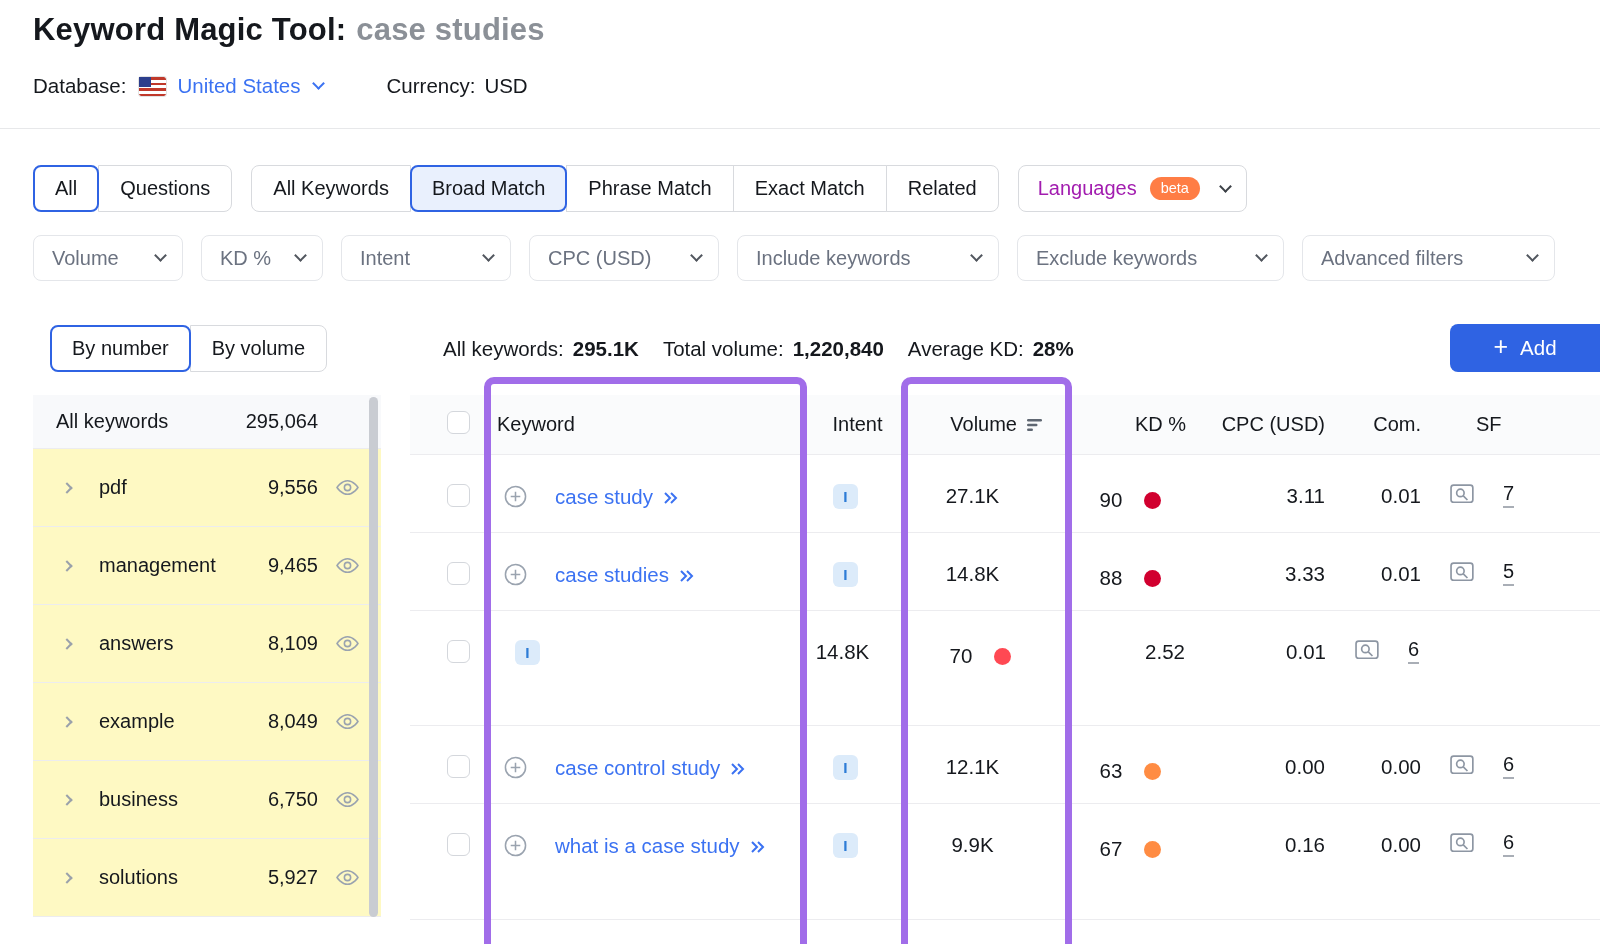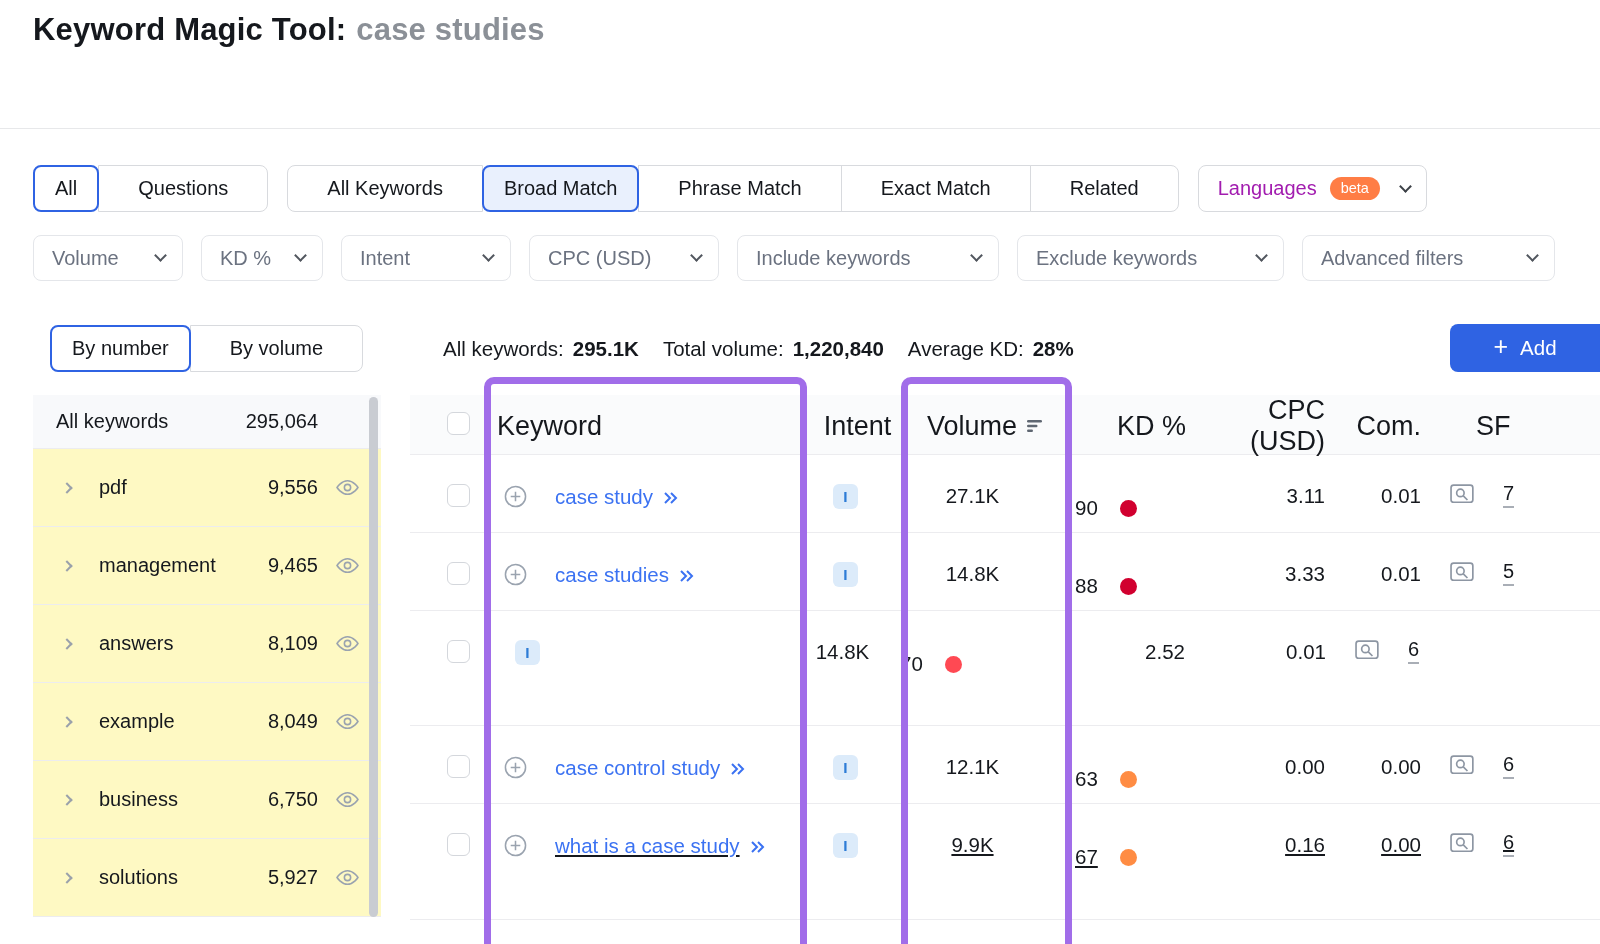--- a/index.html
+++ b/index.html
@@ -15,21 +15,21 @@
   .meta { position:absolute; left:33px; top:74px; display:flex; align-items:center; font-size:20.5px; }
   .flag { width:27px; height:19px; border-radius:2px; margin:0 11px 0 13px; position:relative; background:repeating-linear-gradient(180deg,#c0392b 0 2.8px,#fff 2.8px 5.6px); outline:1px solid #e3e3e3; flex-shrink:0; }
   .flag:before { content:""; position:absolute; left:0; top:0; width:12px; height:10px; background:#2c3e8c; }
   .db-link { color:#3b72f2; display:flex; align-items:center; gap:13px; cursor:pointer; }
   .currency { margin-left:64px; display:flex; gap:9px; }
   .hr { position:absolute; left:0; top:128px; width:1600px; height:1px; background:#e7e8ea; }
 
   
   .tabs { position:absolute; left:33px; top:165px; display:flex; gap:19px; }
   .btn-group { display:flex; }
-  .gbtn { background:#fff; border:1px solid #d8dade; height:47px; padding:0 39px; font-size:20px; display:flex; align-items:center; margin-left:-1px; position:relative; cursor:pointer; white-space:nowrap; }
+  .gbtn { background:#fff; border:1px solid #d8dade; height:47px; padding:0 21px; font-size:20px; display:flex; align-items:center; margin-left:-1px; position:relative; cursor:pointer; white-space:nowrap; }
   .btn-group .gbtn:first-child { border-radius:8px 0 0 8px; margin-left:0; }
   .btn-group .gbtn:last-child { border-radius:0 8px 8px 0; }
   .gbtn.sel { border:2px solid #2f63e3; border-radius:8px !important; z-index:2; padding:0 20px; }
   .gbtn.sel.fill { background:#e9f0fd; }
   .lang-btn { height:47px; border:1px solid #d8dade; border-radius:8px; background:#fff; display:flex; align-items:center; gap:13px; padding:0 16px 0 19px; cursor:pointer; }
   .lang-btn .lbl { color:#a21caf; font-size:20px; }
   .badge-beta { color:#fff; font-size:14.5px; padding:3px 11px 4px; border-radius:12px; }
   .lang-btn .chev { color:#3c4147; margin-left:8px; }
 
   
@@ -50,39 +50,39 @@
 
   
   .summary { position:absolute; left:443px; top:337px; display:flex; gap:24px; font-size:20.5px; white-space:nowrap; }
   .summary b { margin-left:9px; }
   .add-btn { position:absolute; right:0; top:324px; height:48px; width:150px; color:#fff; border:none; border-radius:8px 0 0 8px; font-size:20.5px; display:flex; align-items:center; justify-content:center; gap:12px; cursor:pointer; font-family:inherit; }
   .add-btn .plus { font-size:25px; margin-top:-3px; }
 
   
   .table { position:absolute; left:410px; top:395px; width:1190px; font-size:20.5px; }
   .trow { display:grid; grid-template-columns:87px 318px 85px 175px 125px 140px 95px 165px; border-bottom:1px solid #ececef; }
-  .thead { height:60px; align-items:center; background:#fafbfc; font-size:27px; }
+  .thead { height:60px; align-items:center; background:#fafbfc; font-size:20px; }
   .tbody-row { min-height:78px; padding-top:25px; align-items:start; background:#fff; }
   .tbody-row.tall { min-height:115px; }
-  .tbody-row.tall2 { min-height:116px;text-decoration:underline; }
+  .tbody-row.tall2 { min-height:116px; }
   .cb { display:inline-block; width:23px; height:23px; border:1.5px solid #d4d7dc; border-radius:6px; background:#fff; margin-left:37px; cursor:pointer; }
   .tbody-row .cb { margin-top:4px; }
   .h-intent { text-align:center; }
   .h-vol { display:flex; justify-content:flex-end; align-items:center; gap:10px; padding-right:30px; cursor:pointer; }
   .h-kd { text-align:right; padding-right:14px; }
   .h-cpc { text-align:right; padding-right:15px; }
   .h-com { text-align:right; padding-right:14px; }
   .h-sf { padding-left:41px; }
   .c-key { display:flex; gap:28px; align-items:flex-start; padding-left:7px; }
   .plus-ic { flex-shrink:0; margin-top:5px; cursor:pointer; }
   .kw-link { display:inline-block; color:#3b72f2; max-width:212px; line-height:1.7; cursor:pointer; }
   .kw-link svg { vertical-align:-1px; margin-left:9px; }
   .intent-badge { width:25px; height:25px; border-radius:6px; font-size:15.5px; font-weight:700; display:inline-flex; align-items:center; justify-content:center; margin-left:18px; margin-top:4px; cursor:pointer; }
   .c-vol { text-align:center; padding-right:30px; margin-top:4px; }
-  .c-kd { display:flex; justify-content:flex-start; align-items:center; gap:22px; padding-right:14px; margin-top:16px; }
+  .c-kd { display:flex; justify-content:center; align-items:center; gap:22px; padding-right:14px; margin-top:8px; }
   .dot { width:17px; height:17px; border-radius:50%; flex-shrink:0; }
   .c-cpc { text-align:right; padding-right:15px; margin-top:4px; }
   .c-com { text-align:right; padding-right:14px; margin-top:4px; }
   .c-sf { display:flex; align-items:center; gap:26px; padding-left:15px; margin-top:2px; }
   .serp-ic { cursor:pointer; }
   .sf-num { font-size:20px; border-bottom:2px dashed #a9aeb6; padding-bottom:1px; cursor:pointer; }
 
   
   .hl { position:absolute; border:7px solid #a16de9; border-radius:10px; pointer-events:none; }
   .hl-keyword { left:484px; top:377px; width:323px; height:600px; }
@@ -90,20 +90,32 @@
 </style>
 </head>
 <body>
 
 <div id="canvas">
 
   <div class="title">
     <span>Keyword Magic Tool:</span><span class="q">case studies</span>
   </div>
 
+  <div class="meta">
+    <span>Database:</span>
+    <span class="flag"></span>
+    <span class="db-link">
+      <span>United States</span>
+      <span class="chev"></span>
+    </span>
+    <span class="currency">
+      <span>Currency:</span>
+      <span>USD</span>
+    </span>
+  </div>
 
   <div class="hr"></div>
 
   <div class="tabs">
     <div class="btn-group">
       <div class="gbtn sel">All</div>
       <div class="gbtn">Questions</div>
     </div>
     <div class="btn-group">
       <div class="gbtn">All Keywords</div>

